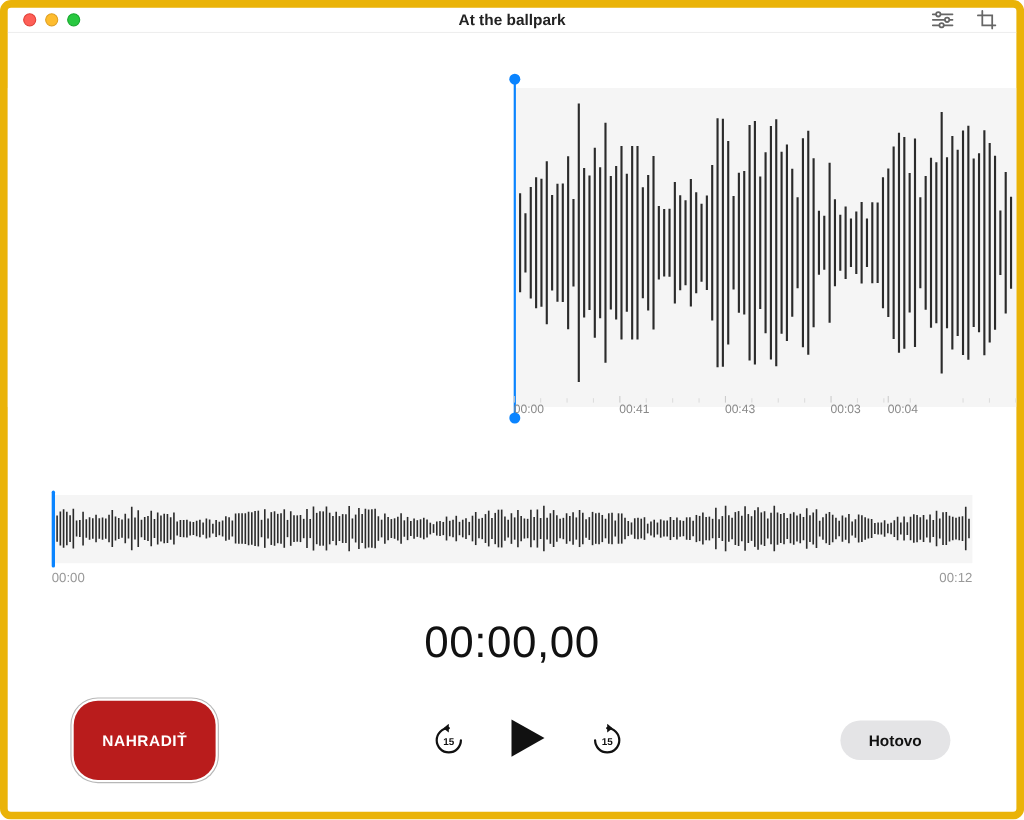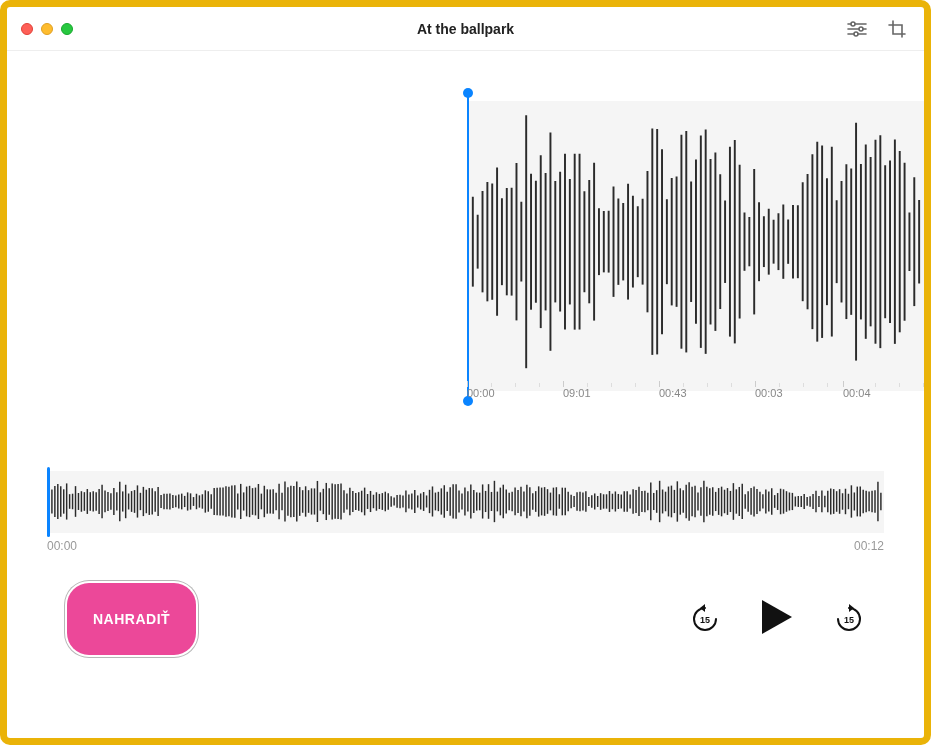--- a/index.html
+++ b/index.html
@@ -27,21 +27,21 @@
   .ruler .tick { position: absolute; top: 0; bottom: 0; font-size: 11px; color: #888; }
   .ruler .tick::before { content: ''; position: absolute; top: -6px; left: 0; width: 1px; height: 6px; background: #ccc; }
   .ruler .minor { position: absolute; top: -4px; width: 1px; height: 4px; background: #ddd; }
   .overview { margin: 60px 40px 0 40px; }
   .overview-track { position: relative; height: 62px; background: #f5f5f5; }
   .overview-svg { position: absolute; inset: 0; }
   .overview-play { position: absolute; left: 0; top: -4px; bottom: -4px; width: 3px; background: #0a84ff; border-radius: 2px; }
   .overview-times { display: flex; justify-content: space-between; font-size: 12px; color: #999; margin-top: 6px; }
   .bigtime { text-align: center; font-size: 40px; font-weight: 400; letter-spacing: 0.5px; color: #111; font-variant-numeric: tabular-nums; margin-top: 30px; }
   .controls { display: flex; align-items: center; justify-content: space-between; padding: 30px 60px 30px 60px; }
-  .rec-btn { background: #ec4899; color: #fff; font-weight: 700; font-size: 14px; letter-spacing: 0.5px; padding: 28px 26px; border: none; border-radius: 22px; box-shadow: 0 0 0 2px #fff, 0 0 0 3px #b7b7b7; cursor: pointer; }
+  .rec-btn { background: #b91c1c; color: #fff; font-weight: 700; font-size: 14px; letter-spacing: 0.5px; padding: 28px 26px; border: none; border-radius: 22px; box-shadow: 0 0 0 2px #fff, 0 0 0 3px #b7b7b7; cursor: pointer; }
   .center-ctrls { display: flex; align-items: center; gap: 40px; }
   .skip { width: 30px; height: 30px; display: flex; align-items: center; justify-content: center; cursor: pointer; }
   .play { cursor: pointer; }
   .done-btn { background: #e4e4e6; color: #111; font-weight: 600; font-size: 14px; padding: 10px 26px; border: none; border-radius: 20px; cursor: pointer; }
 </style>
 </head>
 <body>
 
 <div class="window">
 
@@ -171,33 +171,33 @@
           <line x1="456" x2="456" y1="114.79443896033742" y2="175.20556103966257" stroke="#2b2b2b" stroke-width="2"></line>
           <line x1="461" x2="461" y1="78.6160303149469" y2="211.3839696850531" stroke="#2b2b2b" stroke-width="2"></line>
           <line x1="466" x2="466" y1="101.92563336838978" y2="188.07436663161022" stroke="#2b2b2b" stroke-width="2"></line>
         </svg>
       <div class="playhead"></div>
       <div class="ruler" id="ruler">
           <div class="tick" style="left: 460px;">00:00</div>
           <div class="minor" style="left: 484px;"></div>
           <div class="minor" style="left: 508px;"></div>
           <div class="minor" style="left: 532px;"></div>
-          <div class="tick" style="left: 556px;">09:01</div>
+          <div class="tick" style="left: 556px;">00:41</div>
           <div class="minor" style="left: 580px;"></div>
           <div class="minor" style="left: 604px;"></div>
           <div class="minor" style="left: 628px;"></div>
           <div class="tick" style="left: 652px;">00:43</div>
           <div class="minor" style="left: 676px;"></div>
           <div class="minor" style="left: 700px;"></div>
           <div class="minor" style="left: 724px;"></div>
           <div class="tick" style="left: 748px;">00:03</div>
           <div class="minor" style="left: 772px;"></div>
           <div class="minor" style="left: 796px;"></div>
           <div class="minor" style="left: 820px;"></div>
-          <div class="tick" style="left: 836px;">00:04</div>
+          <div class="tick" style="left: 800px;">00:04</div>
           <div class="minor" style="left: 868px;"></div>
           <div class="minor" style="left: 892px;"></div>
           <div class="minor" style="left: 916px;"></div>
         </div>
     </div>
 
     <div class="overview">
       <div class="overview-track">
         <svg class="overview-svg" id="wv-over" preserveAspectRatio="none" viewBox="0 0 851 62">
             <line x1="2" x2="2" y1="11.882360918174292" y2="50.11763908182571" stroke="#2b2b2b" stroke-width="1.5"></line>
@@ -485,20 +485,21 @@
             <line x1="848" x2="848" y1="22.070990027843695" y2="39.92900997215631" stroke="#2b2b2b" stroke-width="1.5"></line>
           </svg>
         <div class="overview-play"></div>
       </div>
       <div class="overview-times">
         <span>00:00</span>
         <span>00:12</span>
       </div>
     </div>
 
+    <div class="bigtime">00:00,00</div>
 
     <div class="controls">
       <button class="rec-btn">NAHRADIŤ</button>
       <div class="center-ctrls">
         <div class="skip">
           <svg width="30" height="30" viewBox="0 0 30 30">
             <path d="M15 4 A11 11 0 1 0 26 15" fill="none" stroke="#111" stroke-width="2" stroke-linecap="round"></path>
             <polygon points="15,0 15,8 10,4" fill="#111"></polygon>
             <text x="15" y="19" text-anchor="middle" font-size="9" font-weight="600" fill="#111">15</text>
           </svg>
@@ -509,16 +510,17 @@
             </svg>
         </div>
         <div class="skip">
           <svg width="30" height="30" viewBox="0 0 30 30">
             <path d="M15 4 A11 11 0 1 1 4 15" fill="none" stroke="#111" stroke-width="2" stroke-linecap="round"></path>
             <polygon points="15,0 15,8 20,4" fill="#111"></polygon>
             <text x="15" y="19" text-anchor="middle" font-size="9" font-weight="600" fill="#111">15</text>
           </svg>
         </div>
       </div>
+      <button class="done-btn">Hotovo</button>
     </div>
 
   </div>
 </div>
 
 </body></html>

